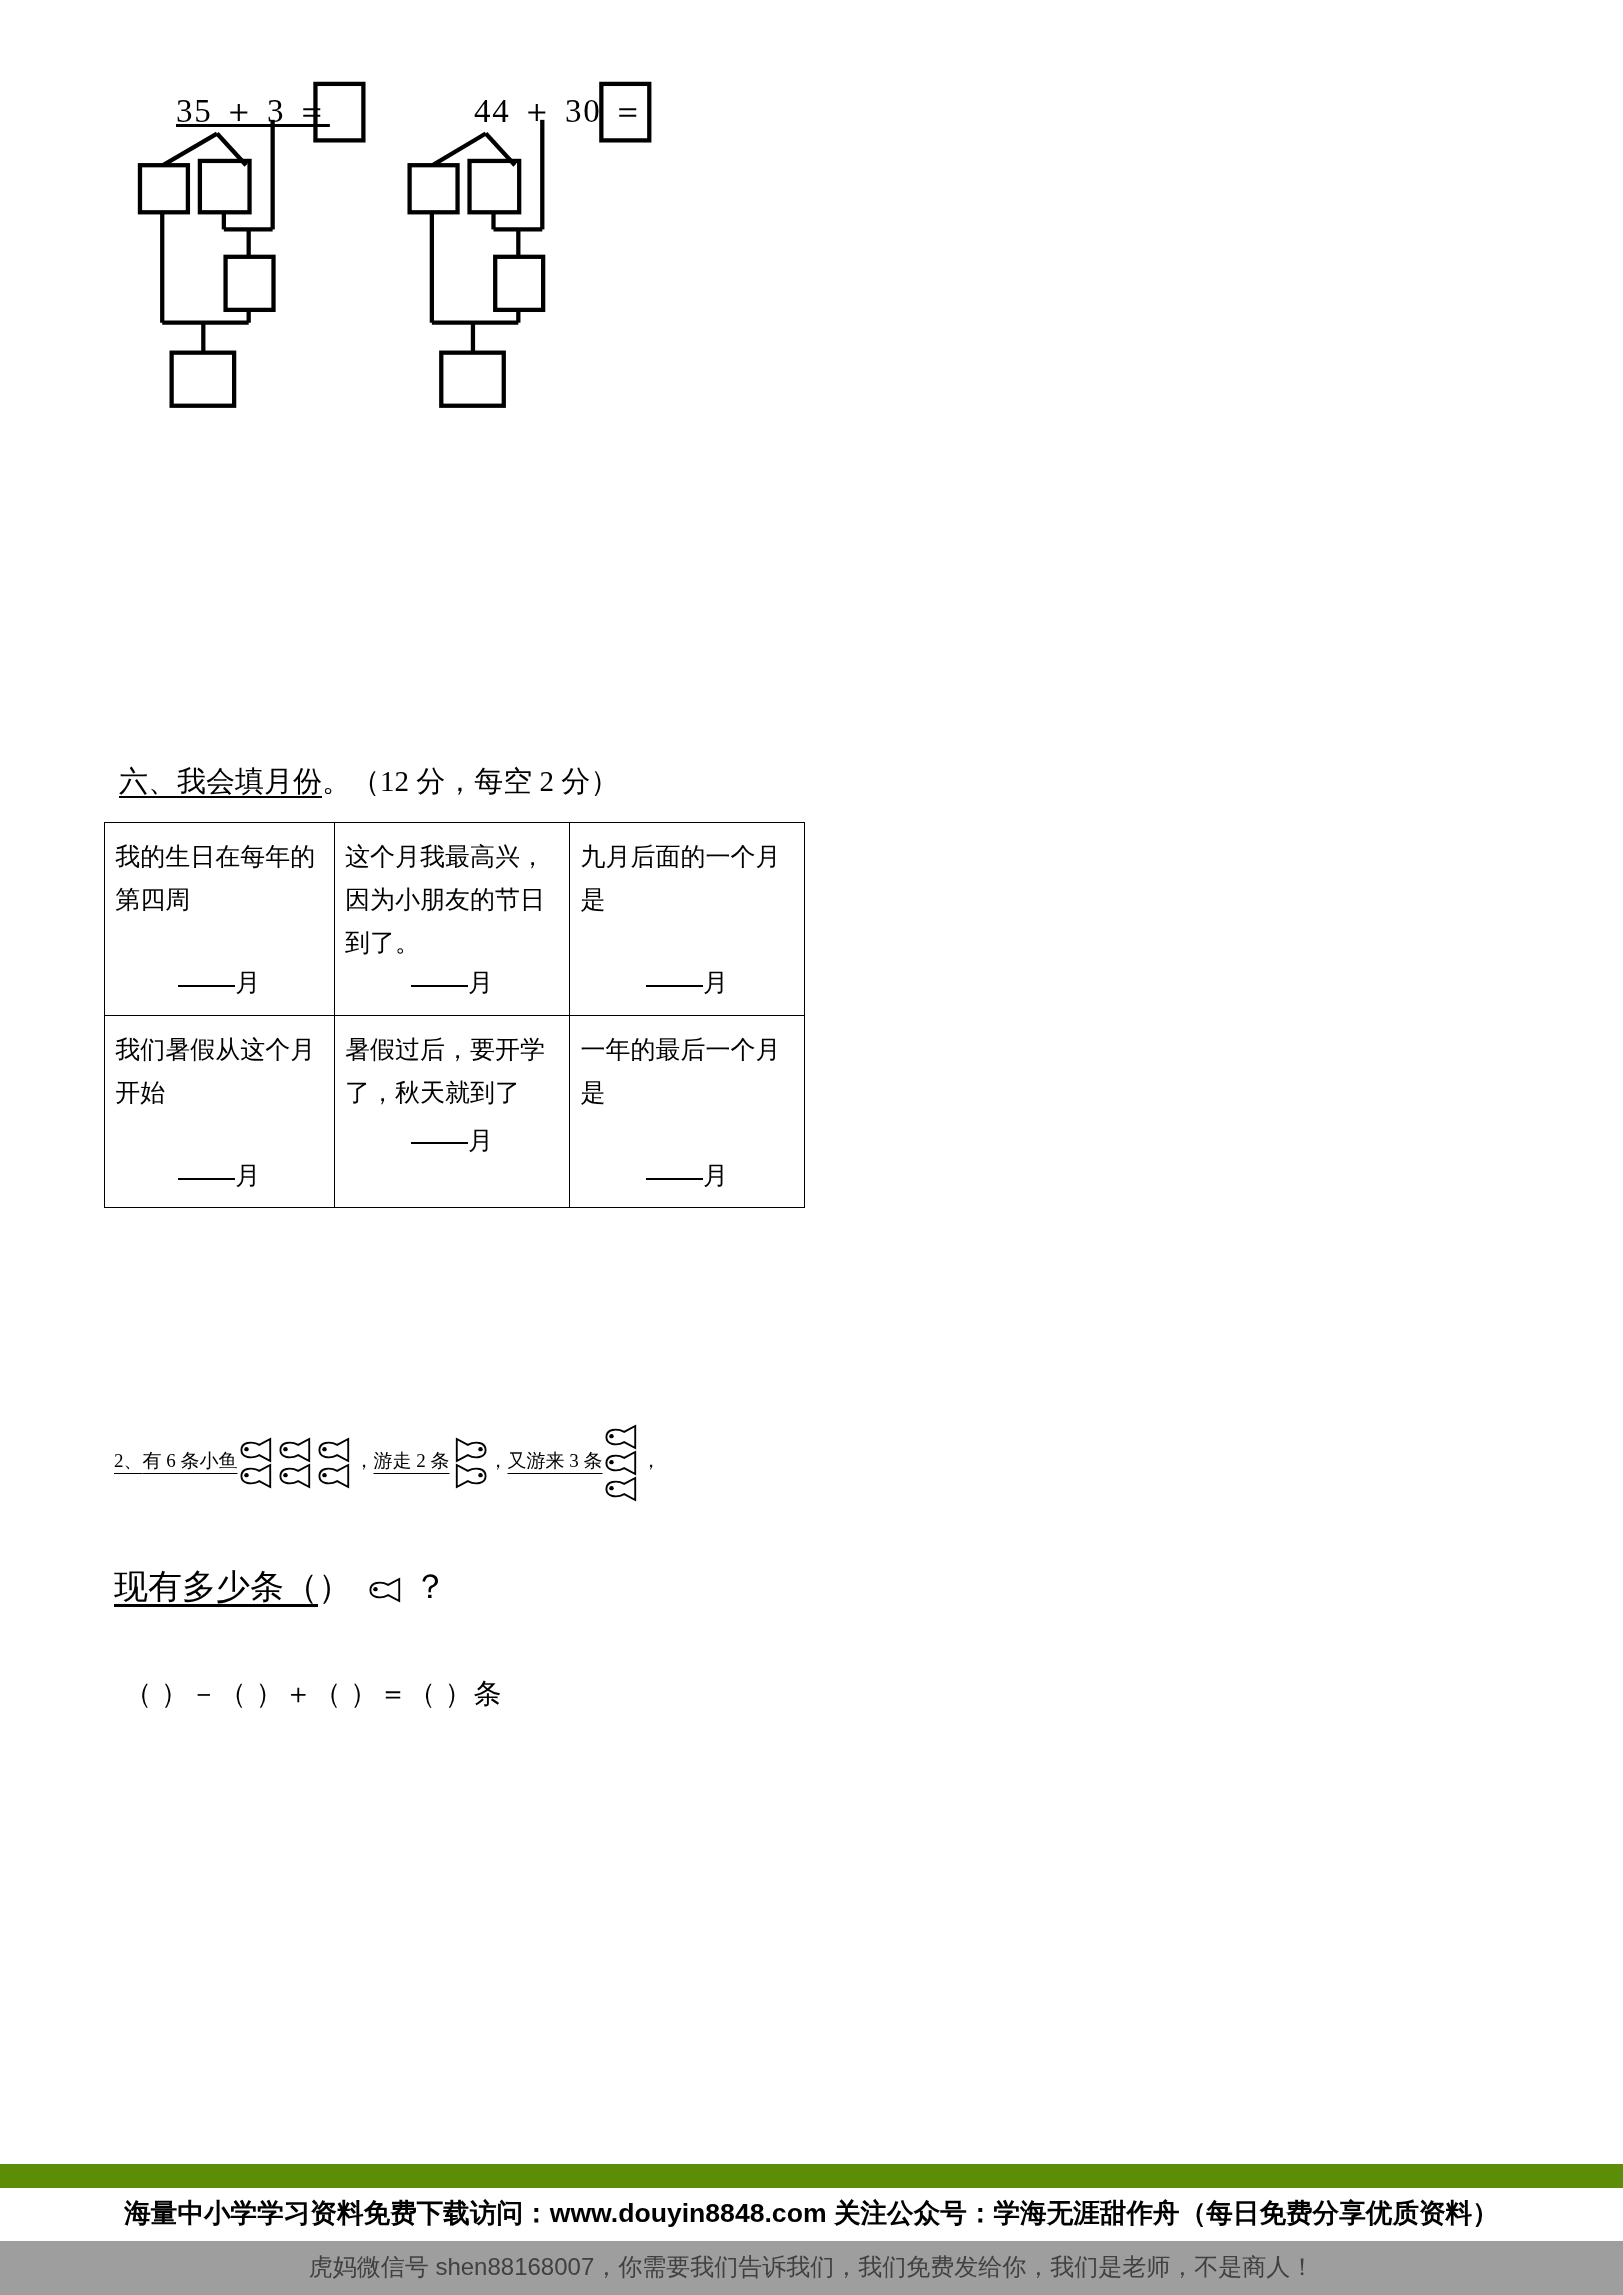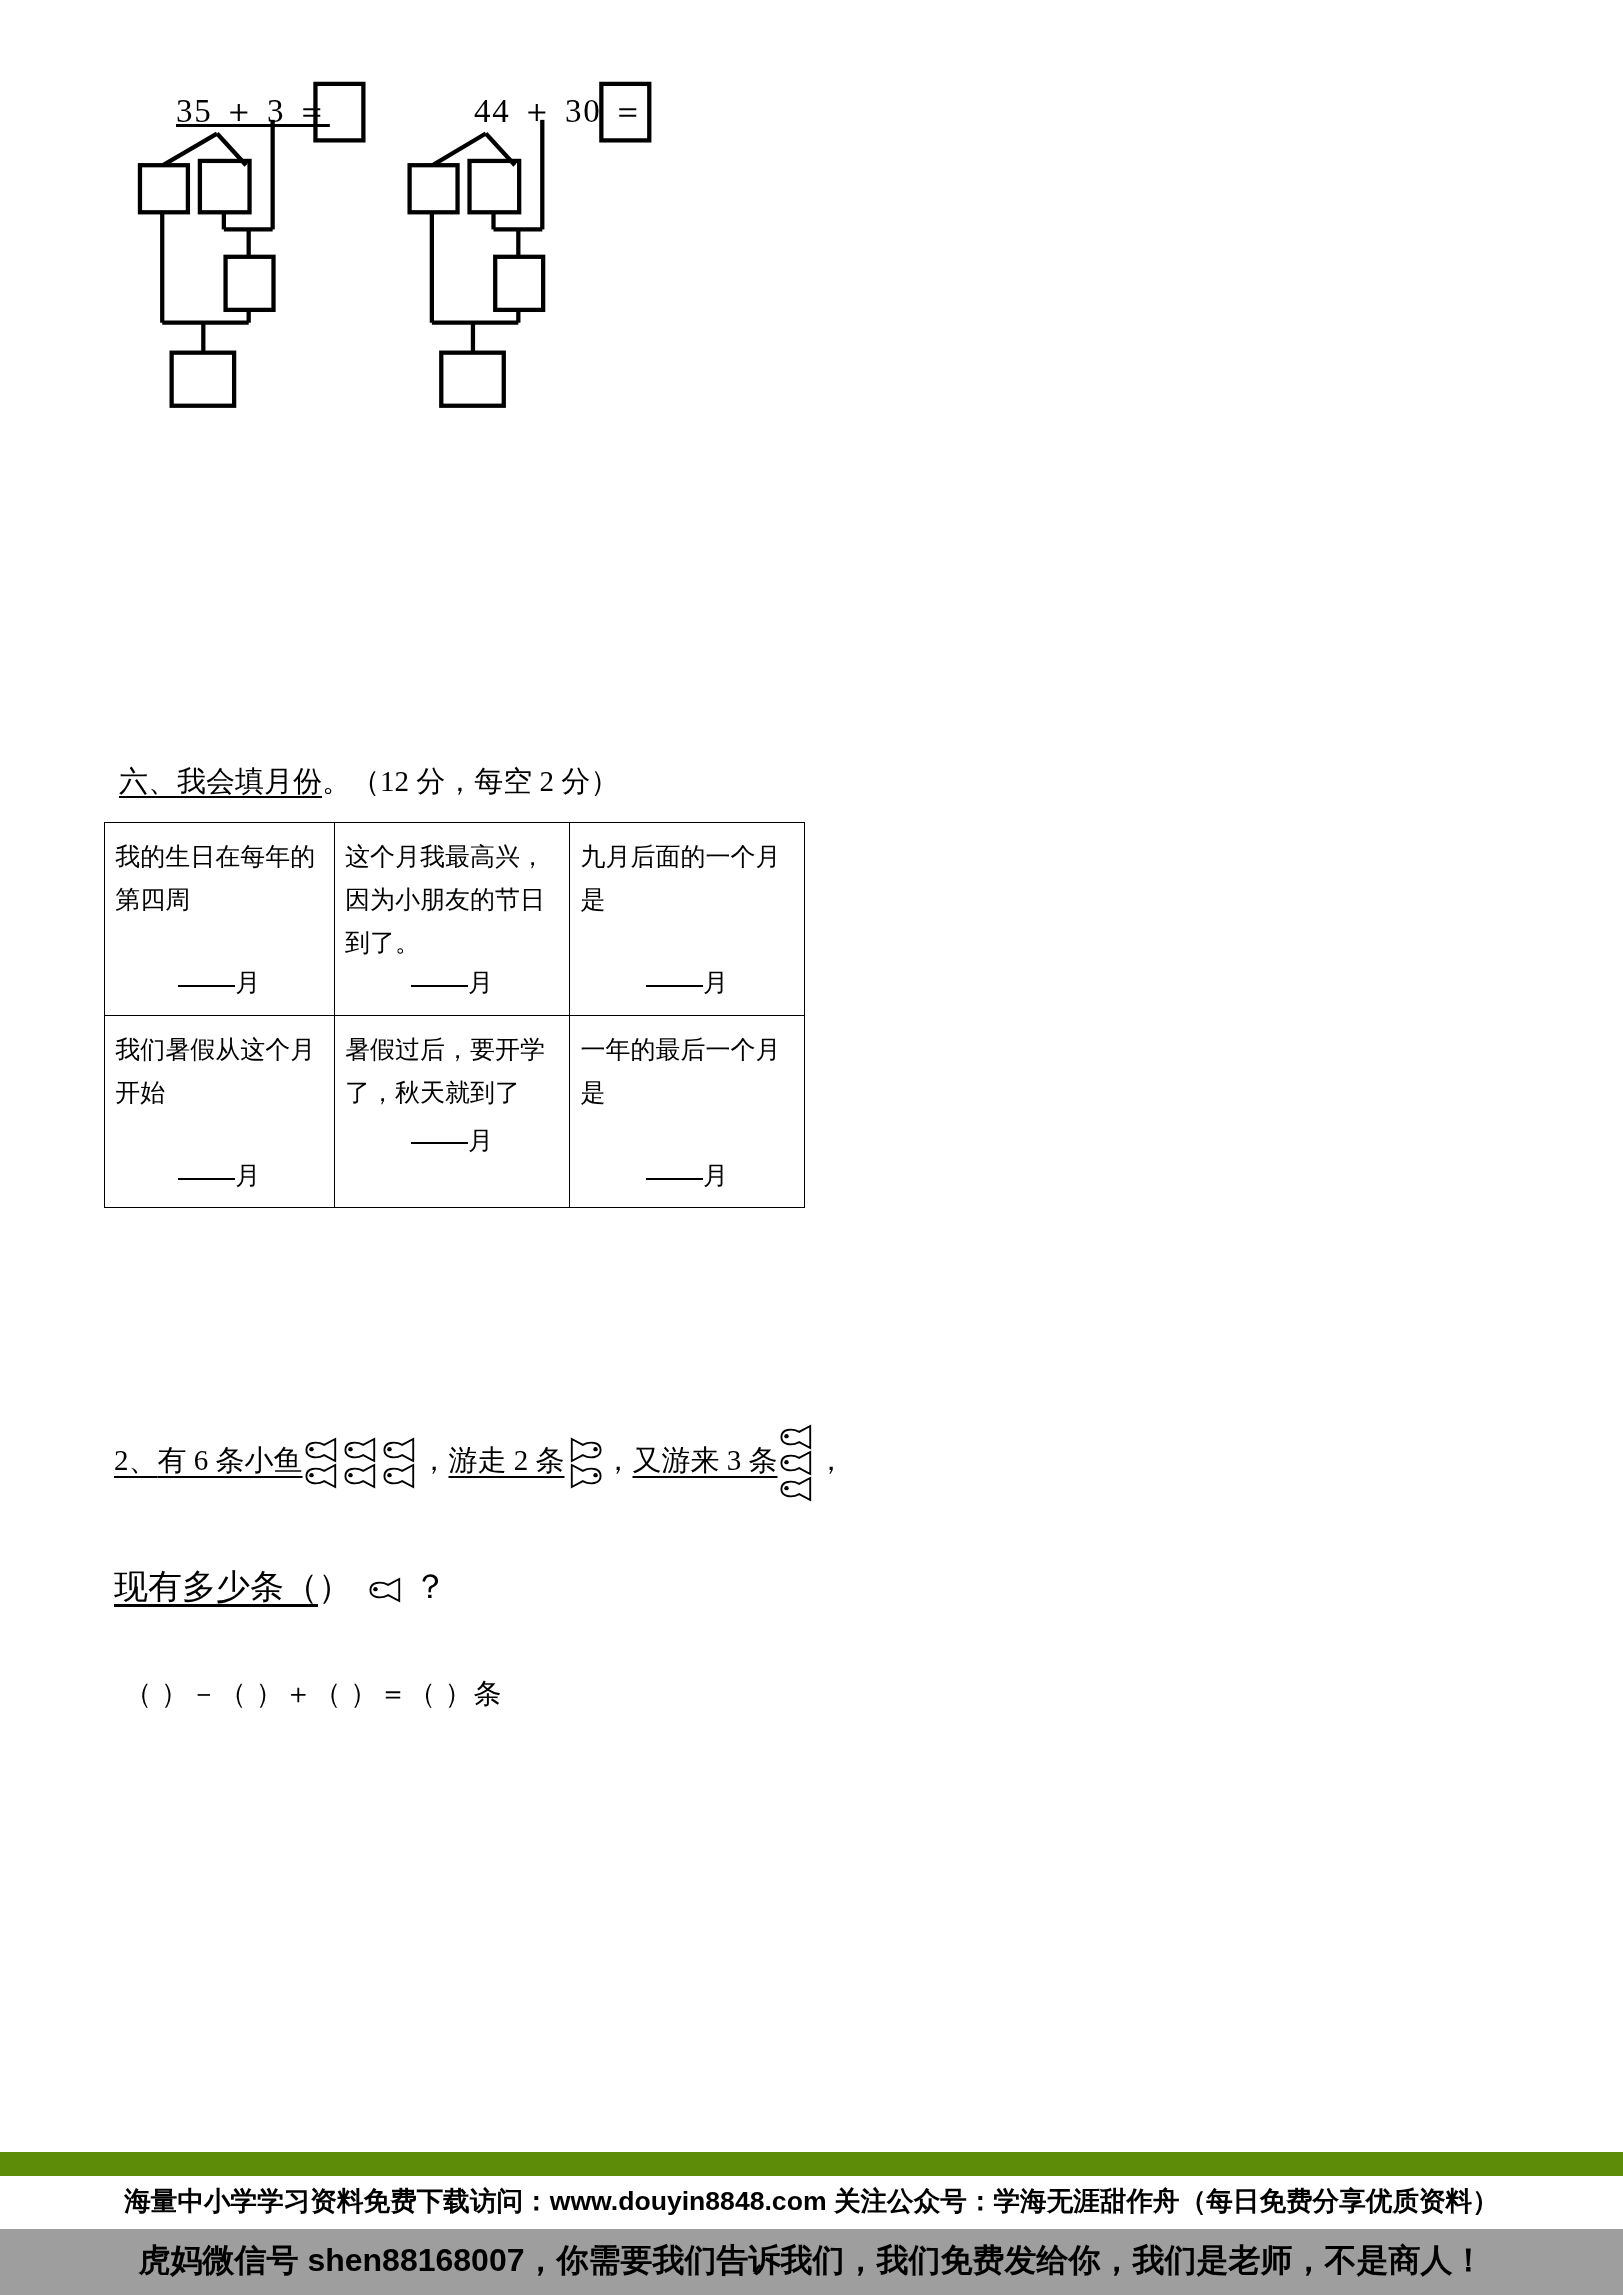--- a/index.html
+++ b/index.html
@@ -104,21 +104,21 @@
 
   
   .fish-block {
     position: absolute;
     left: 114px;
     top: 1424px;
     width: 1199px;
   }
   .fish-line {
     position: relative;
-    font-size: 29px;
+    font-size: 19px;
     white-space: nowrap;
     font-family: "Liberation Serif", "DejaVu Serif", serif;
   }
   .u { text-decoration: underline; text-underline-offset: 6px; }
   .fish-group {
     display: inline-block;
     vertical-align: middle;
     position: relative;
   }
   .fish-row { display: block; line-height: 0; white-space: nowrap; }
@@ -163,23 +163,23 @@
     color: #000000;
     font-size: 26.6px;
     font-weight: bold;
     text-align: center;
     padding: 7.7px 0 9.4px 0;
     white-space: nowrap;
     font-family: "Liberation Sans", "DejaVu Sans", sans-serif;
   }
   .footer-gray {
     background: #9e9e9e;
-    color: #000000;
-    font-size: 32px;
-    font-weight: bold;
+    color: #404040;
+    font-size: 24px;
+    font-weight: normal;
     text-align: center;
     padding: 10.3px 0 12px 0;
     white-space: nowrap;
     font-family: "Liberation Sans", "DejaVu Sans", sans-serif;
   }
 </style>
 </head>
 <body>
 
 <div class="page">

